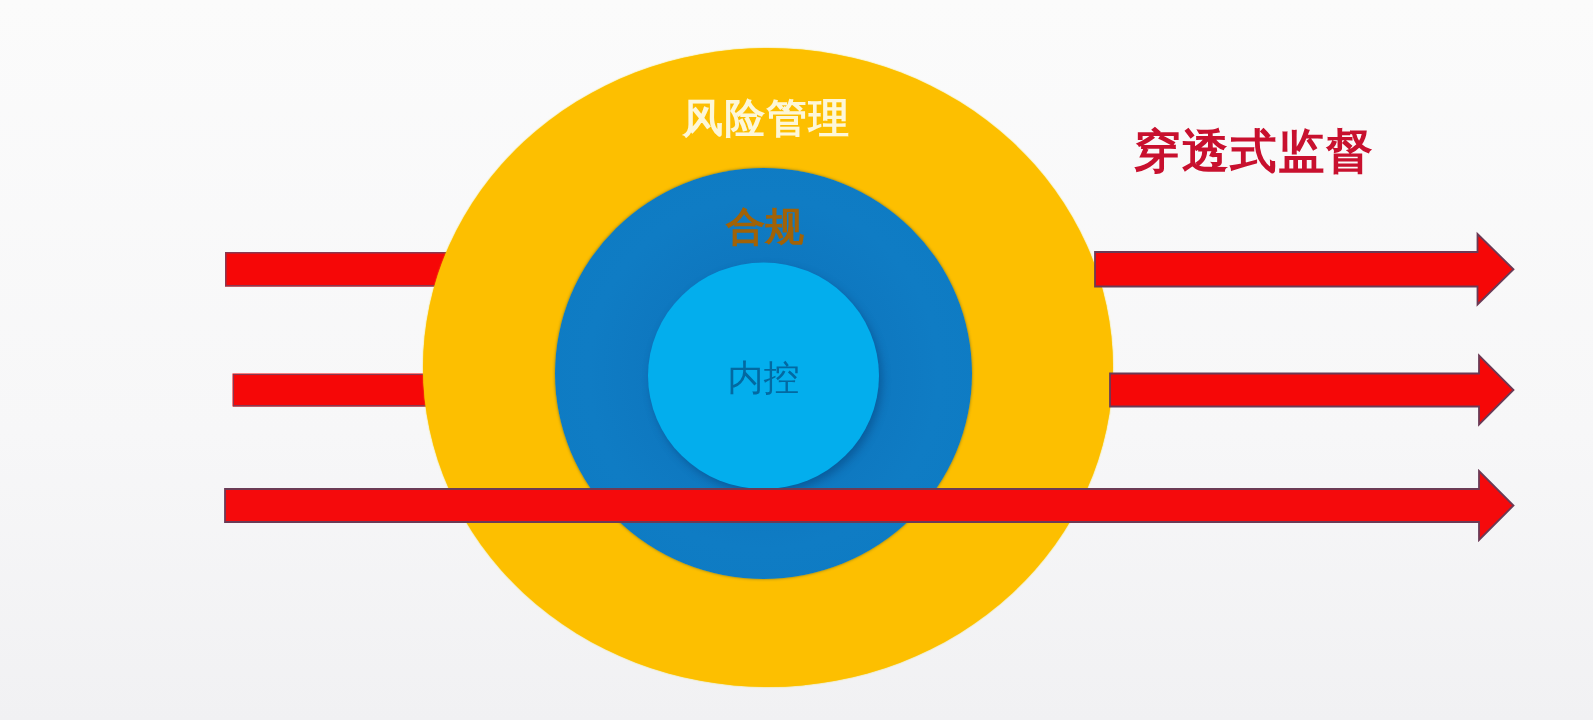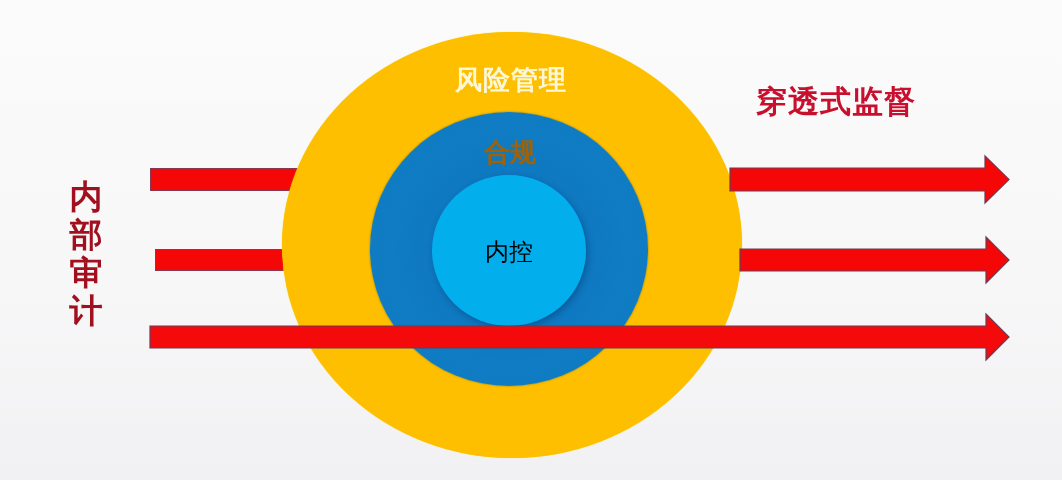--- a/index.html
+++ b/index.html
@@ -56,21 +56,21 @@
       letter-spacing: 1px;
     }
     .label-compliance {
       left: 470px; top: 139px; width: 80px;
       font-size: 26px; font-weight: bold;
       color: #a16207;
     }
     .label-internal-control {
       left: 466px; top: 240px; width: 86px;
       font-size: 24px;
-      color: #000000;
+      color: #0369a1;
     }
     .label-penetrating {
       left: 748px; top: 86px; width: 176px;
       font-size: 31px; font-weight: bold;
       color: #c8102e;
       letter-spacing: 1px;
     }
     .label-audit {
       left: 64px; top: 178px; width: 44px;
       font-size: 33px; font-weight: bold;
@@ -115,14 +115,13 @@
 
     <g>
       <polygon points="150,326 986,326 986,314 1009,337 986,360 986,348 150,348" fill="#f50a0c" stroke="#6b3a55" stroke-width="1.2" stroke-linejoin="miter"></polygon>
     </g>
   </svg>
 
   <div class="label label-risk">风险管理</div>
   <div class="label label-compliance">合规</div>
   <div class="label label-internal-control">内控</div>
   <div class="label label-penetrating">穿透式监督</div>
-  <div class="label label-audit">内部审计</div>
 </div>
 
 </body></html>

